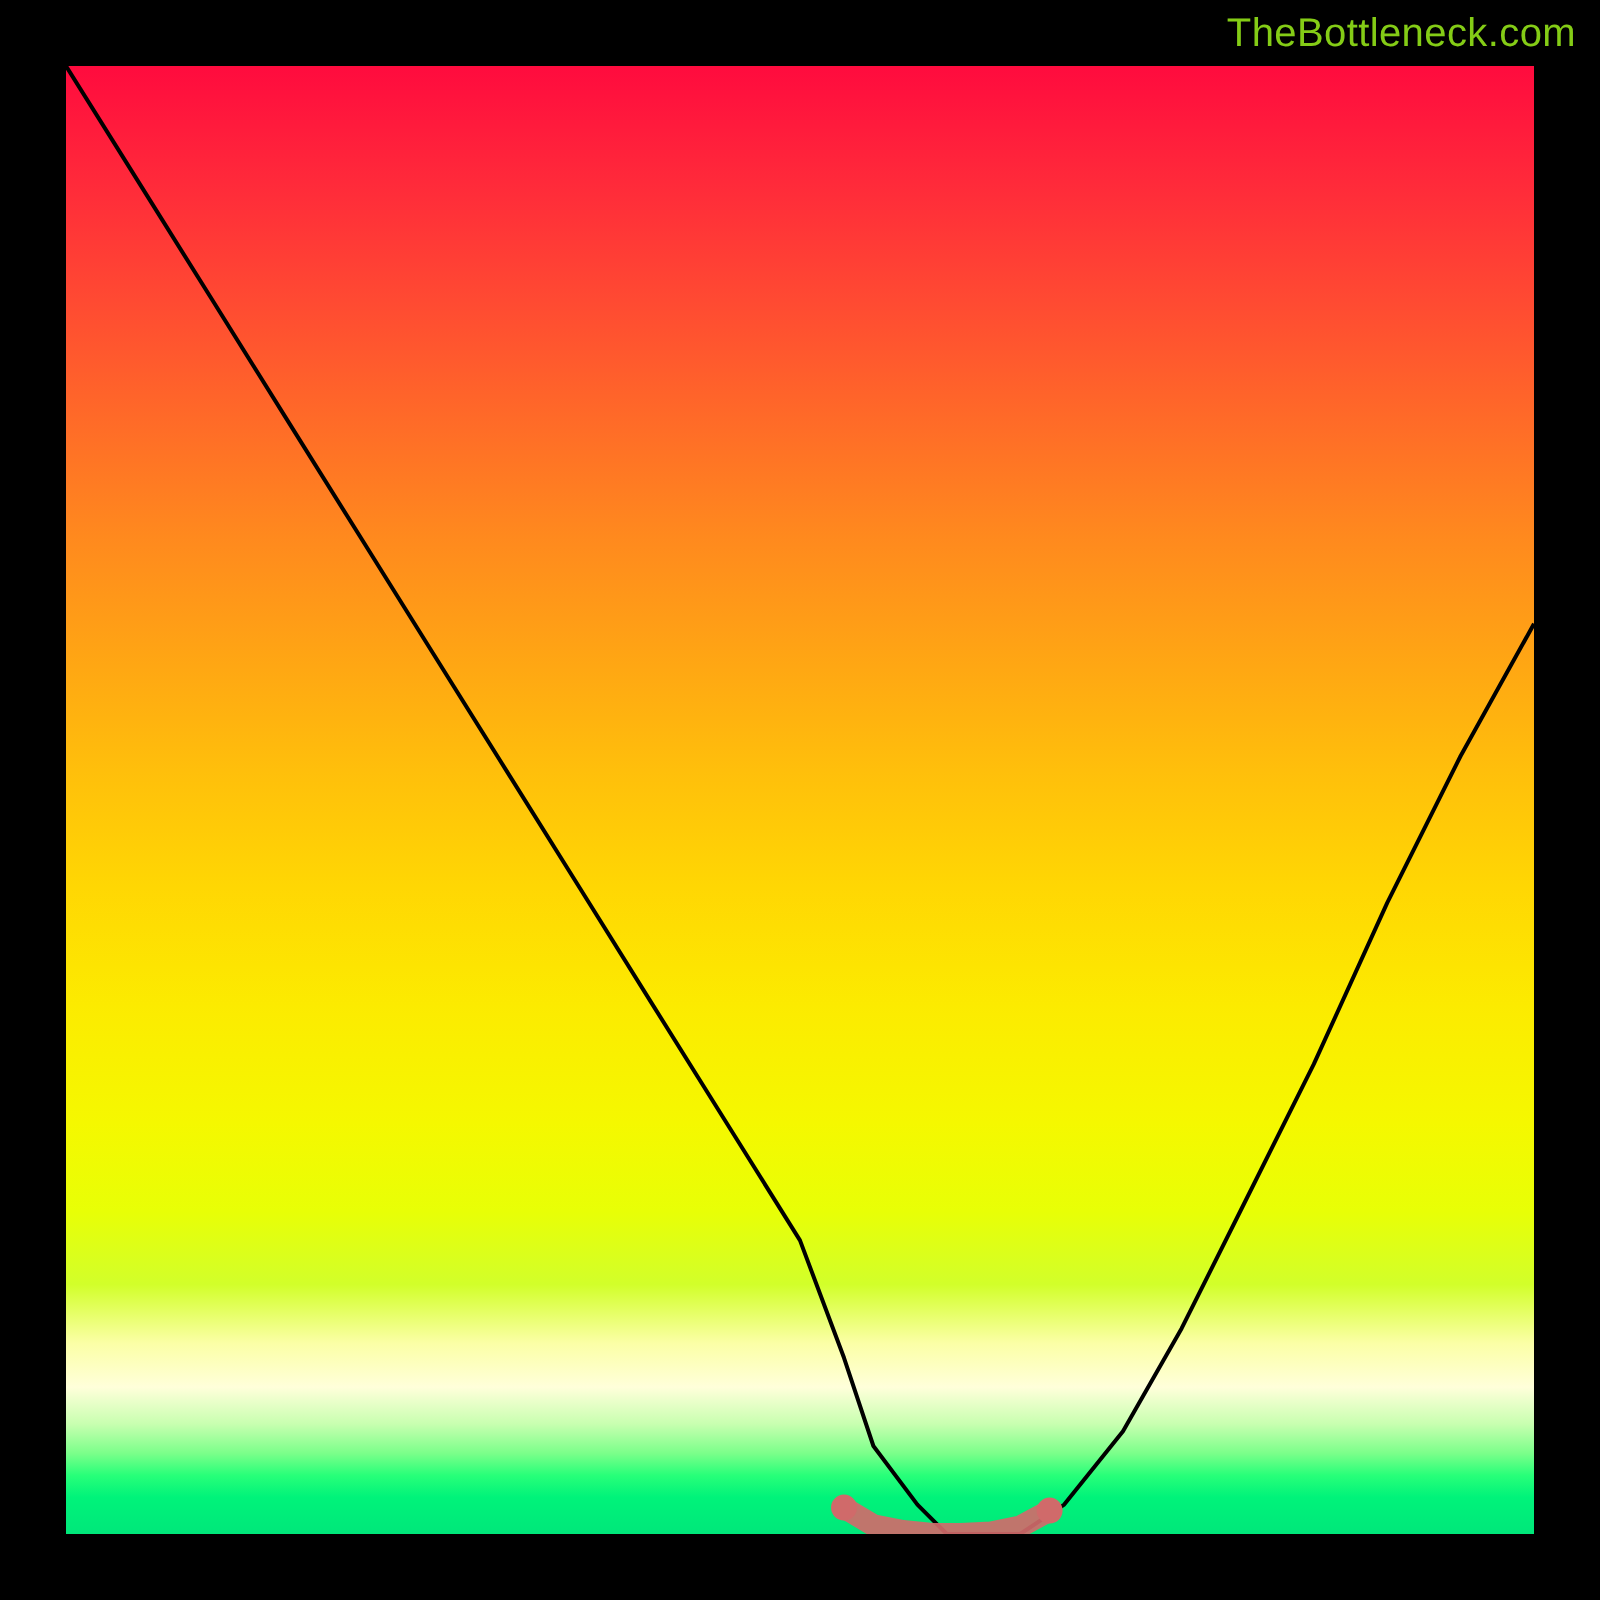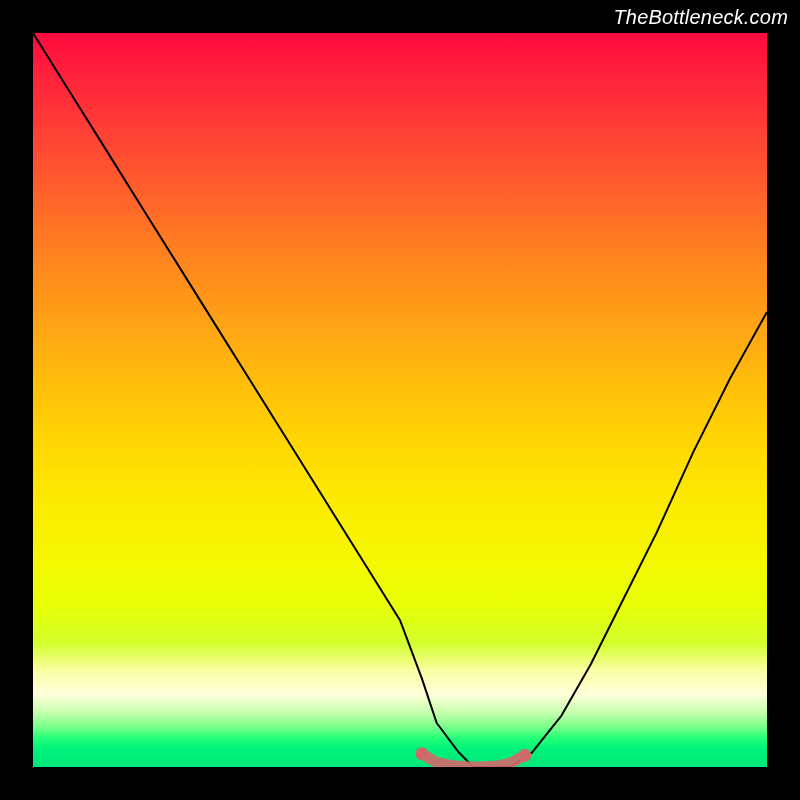--- a/index.html
+++ b/index.html
@@ -49,25 +49,24 @@
     left: 0;
     top: 0;
     width: 734px;
     height: 734px;
     display: block;
   }
   .watermark {
     position: absolute;
     top: 6px;
     right: 12px;
-    color: #ffffff;
+    color: #84cc16;
     font-size: 20px;
     font-weight: 500;
     letter-spacing: 0.2px;
-    font-style: italic;
   }
 </style>
 </head>
 <body>
 
 <div class="frame">
   <div class="plot-area">
     <svg id="chart-svg" class="svg-layer" viewBox="0 0 734 734" preserveAspectRatio="none">
         <path d="M0.0 0.0 L36.7 58.7 L73.4 117.4 L110.1 176.2 L146.8 234.9 L183.5 293.6 L220.2 352.3 L256.9 411.0 L293.6 469.8 L330.3 528.5 L367.0 587.2 L389.0 645.9 L403.7 690.0 L425.7 719.3 L440.4 734.0 L455.1 734.0 L477.1 734.0 L499.1 719.3 L528.5 682.6 L557.8 631.2 L587.2 572.5 L623.9 499.1 L660.6 418.4 L697.3 345.0 L734.0 278.9" fill="none" stroke="#000000" stroke-width="2" stroke-linejoin="round"></path>
         <path d="M389.0 720.8 L403.7 729.6 L418.4 732.5 L433.1 734.0 L447.7 734.0 L462.4 733.3 L477.1 730.3 L491.8 722.3" fill="none" stroke="#d06a6a" stroke-width="11" stroke-linecap="round" stroke-linejoin="round" opacity="0.92"></path>

